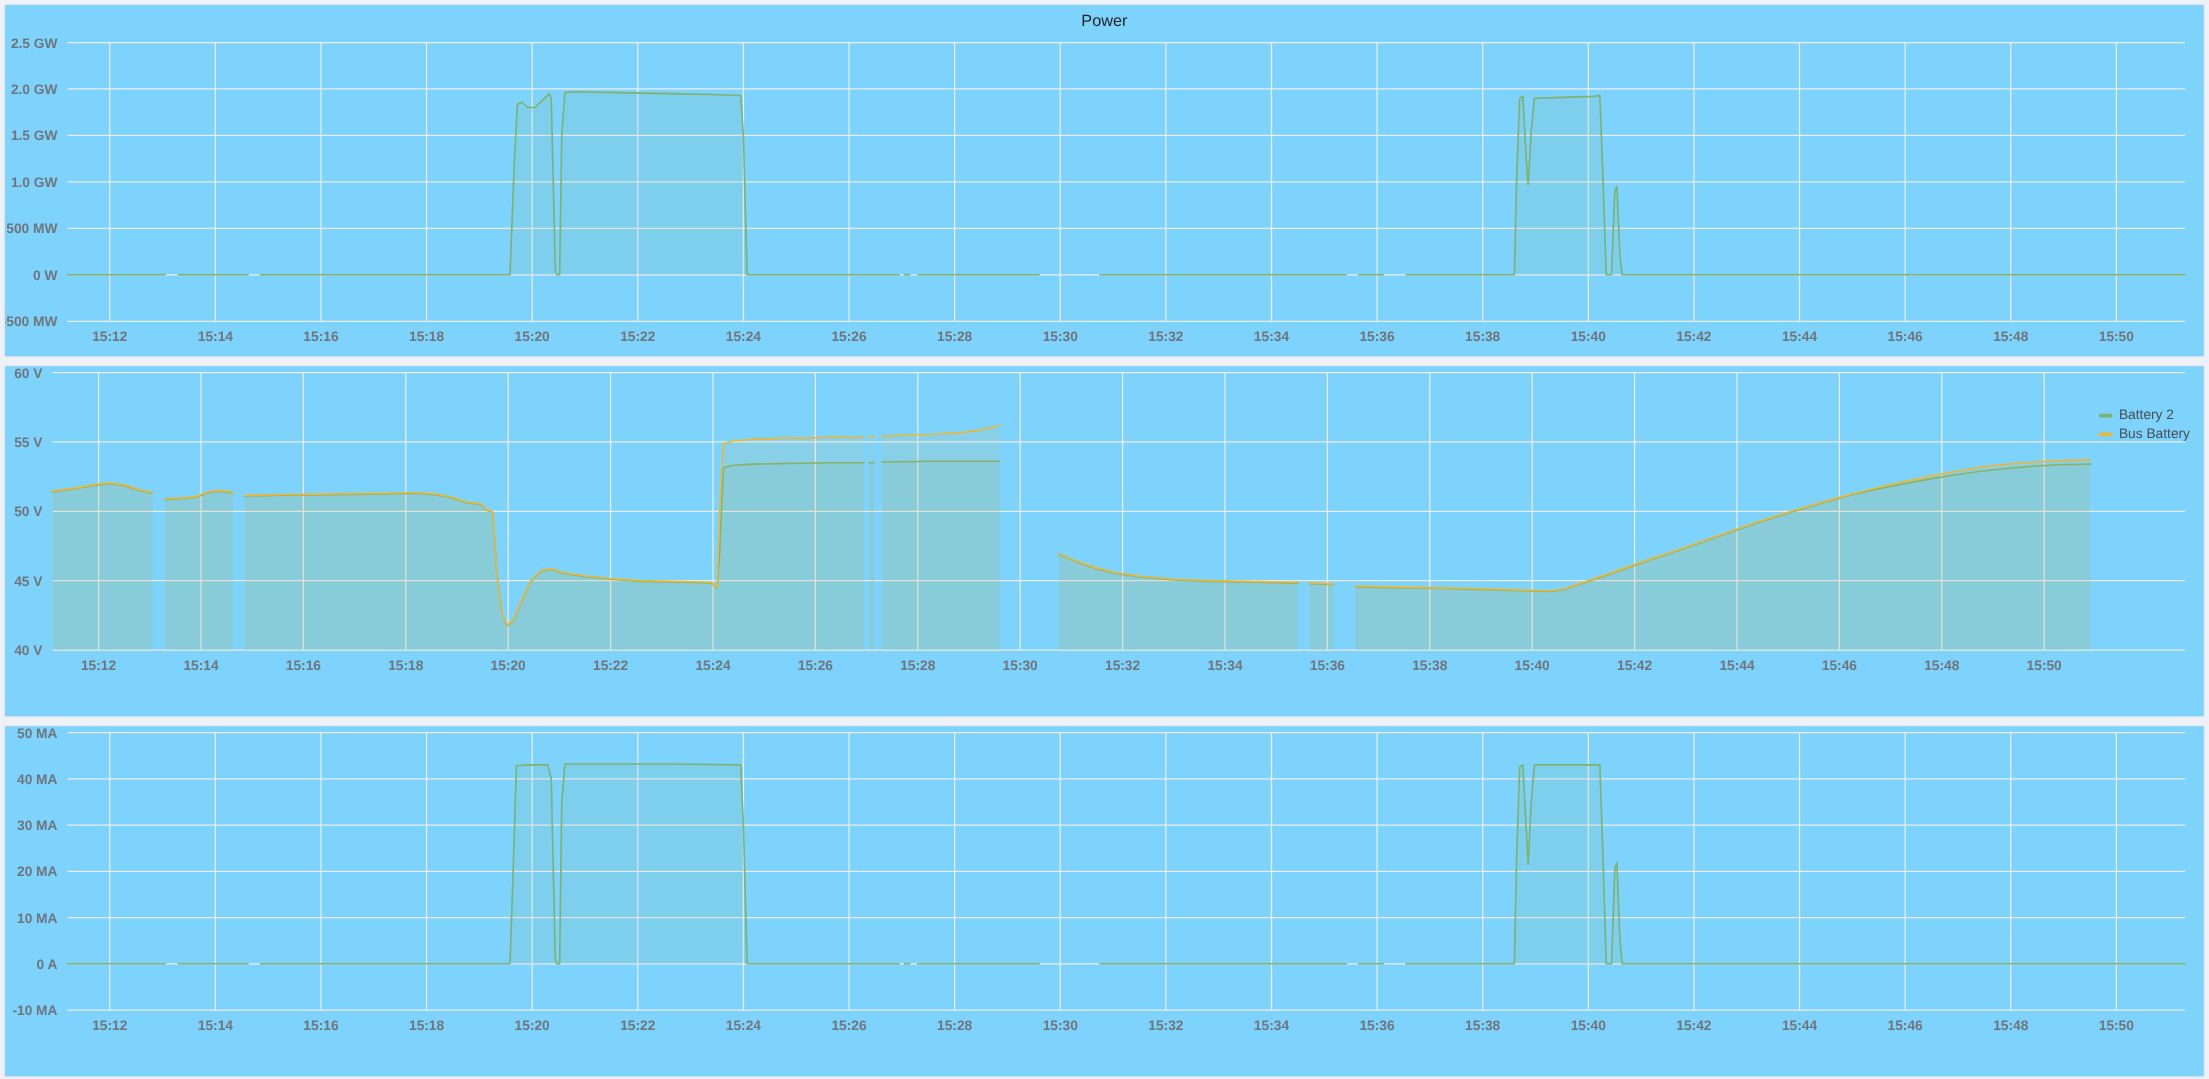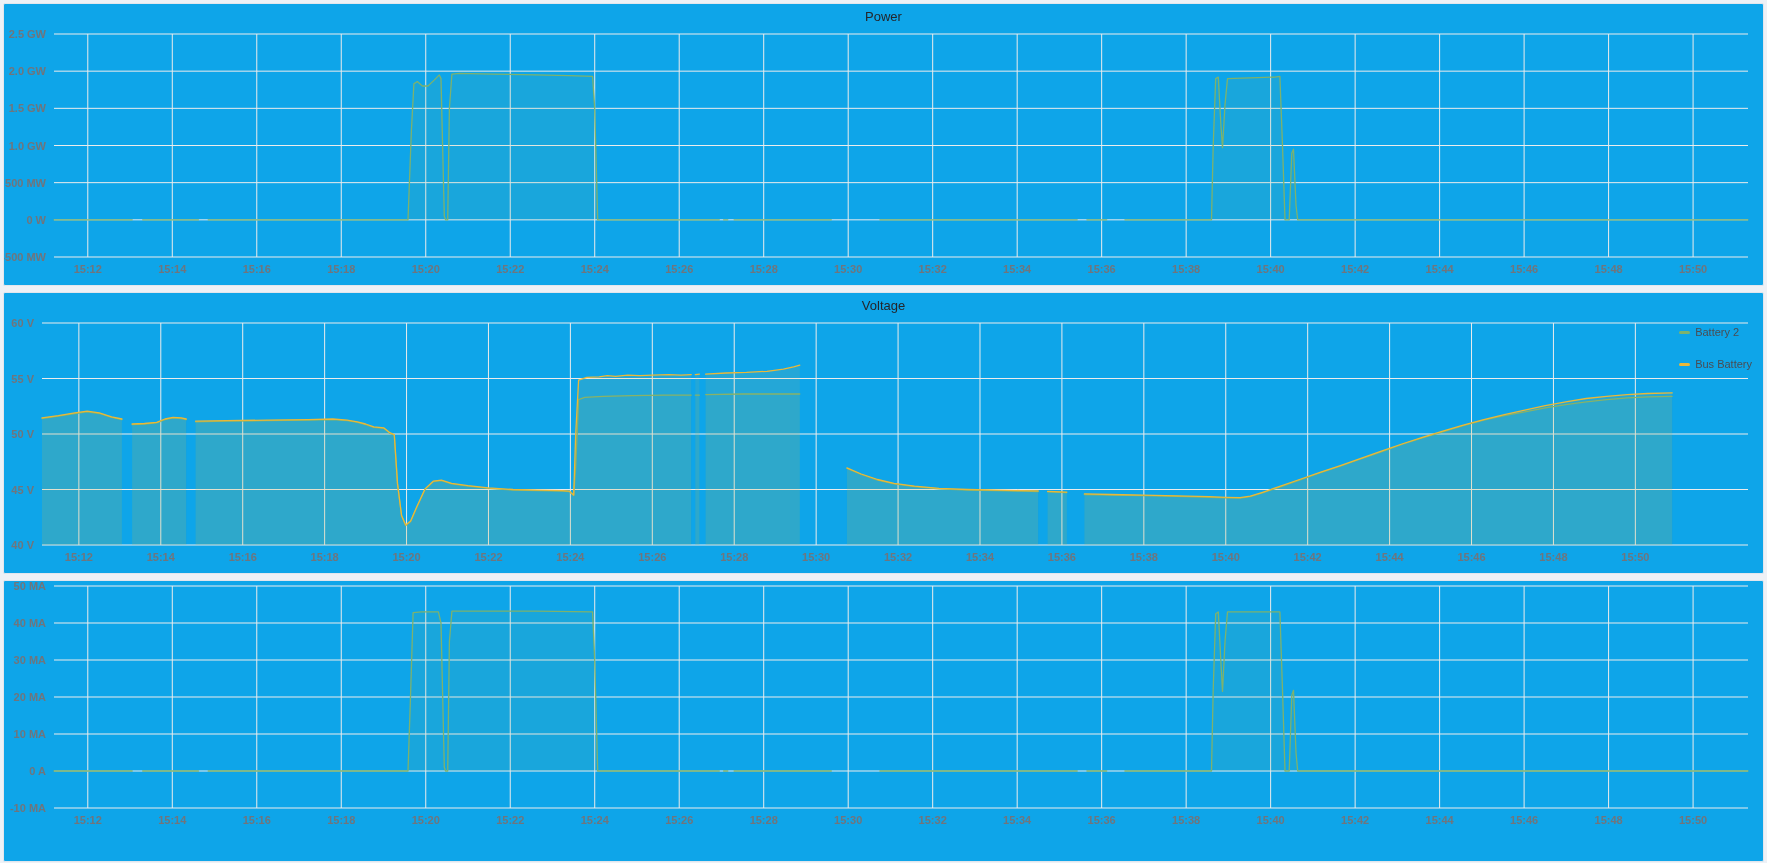--- a/index.html
+++ b/index.html
@@ -4,35 +4,35 @@
 <style>
   html,body{margin:0;padding:0;}
   body{
     width:1767px;height:863px;
     background:#eef1f6;
     font-family:"Liberation Sans",sans-serif;
     position:relative;overflow:hidden;
   }
   .panel{
     position:absolute;left:3px;width:1759px;
-    background:#0ea5e9;
+    background:#7dd3fc;
     border:1px solid #e2e6ed;
     border-radius:2px;
   }
   .panel-title{
     height:25px;line-height:26px;
     text-align:center;
     font-size:13px;font-weight:500;color:#24262b;
     cursor:pointer;
   }
   .chart{display:block;position:relative;font-weight:bold;}
   .chart svg{display:block;}
   .legend{
     position:absolute;top:33px;right:11px;
-    display:flex;flex-direction:column;gap:20px;
+    display:flex;flex-direction:column;gap:3px;
     z-index:2;
   }
   .legend-item{display:flex;align-items:center;cursor:pointer;}
   .legend-swatch{width:11px;height:3px;border-radius:2px;margin-right:5px;}
   .legend-label{font-size:11px;color:#4a4d53;white-space:nowrap;}
 </style>
 </head>
 <body>
 
 <div class="panel" style="top:3px;height:281px;">
@@ -113,21 +113,20 @@
           <path d="M1082.9,190.8L1082.9,190.8L1102.7,190.8L1102.7,190.8Z" fill="#7EB26D" fill-opacity="0.1" stroke="none"></path>
           <path d="M1082.9,190.8L1102.7,190.8" fill="none" stroke="#7EB26D" stroke-width="1.3" stroke-linejoin="round" stroke-linecap="round"></path>
           <path d="M1120.9,190.8L1120.9,190.8L1207.5,190.8L1209.2,116.5L1211.7,49.6L1214.3,48.1L1216.8,94.2L1218.5,118.7L1221.0,75.6L1223.5,49.6L1245.5,48.9L1270.9,48.1L1275.9,47.4L1278.5,116.5L1281.0,190.8L1285.2,190.8L1287.8,123.9L1289.5,120.2L1292.0,176.0L1293.7,190.8L1744.0,190.8L1744.0,190.8Z" fill="#7EB26D" fill-opacity="0.1" stroke="none"></path>
           <path d="M1120.9,190.8L1207.5,190.8L1209.2,116.5L1211.7,49.6L1214.3,48.1L1216.8,94.2L1218.5,118.7L1221.0,75.6L1223.5,49.6L1245.5,48.9L1270.9,48.1L1275.9,47.4L1278.5,116.5L1281.0,190.8L1285.2,190.8L1287.8,123.9L1289.5,120.2L1292.0,176.0L1293.7,190.8L1744.0,190.8" fill="none" stroke="#7EB26D" stroke-width="1.3" stroke-linejoin="round" stroke-linecap="round"></path>
         </g>
       </svg>
     </div>
 </div>
 
 <div class="panel" style="top:292px;height:280px;">
-  <div class="panel-title">Voltage</div>
   <div class="chart">
       <svg width="1757" height="255">
         <g>
           <line x1="74.86434573829533" y1="5" x2="74.86434573829533" y2="227" stroke="#ececec" stroke-width="1"></line>
           <line x1="156.7851140456183" y1="5" x2="156.7851140456183" y2="227" stroke="#ececec" stroke-width="1"></line>
           <line x1="238.7058823529412" y1="5" x2="238.7058823529412" y2="227" stroke="#ececec" stroke-width="1"></line>
           <line x1="320.62665066026415" y1="5" x2="320.62665066026415" y2="227" stroke="#ececec" stroke-width="1"></line>
           <line x1="402.547418967587" y1="5" x2="402.547418967587" y2="227" stroke="#ececec" stroke-width="1"></line>
           <line x1="484.46818727490995" y1="5" x2="484.46818727490995" y2="227" stroke="#ececec" stroke-width="1"></line>
           <line x1="566.3889555822329" y1="5" x2="566.3889555822329" y2="227" stroke="#ececec" stroke-width="1"></line>

